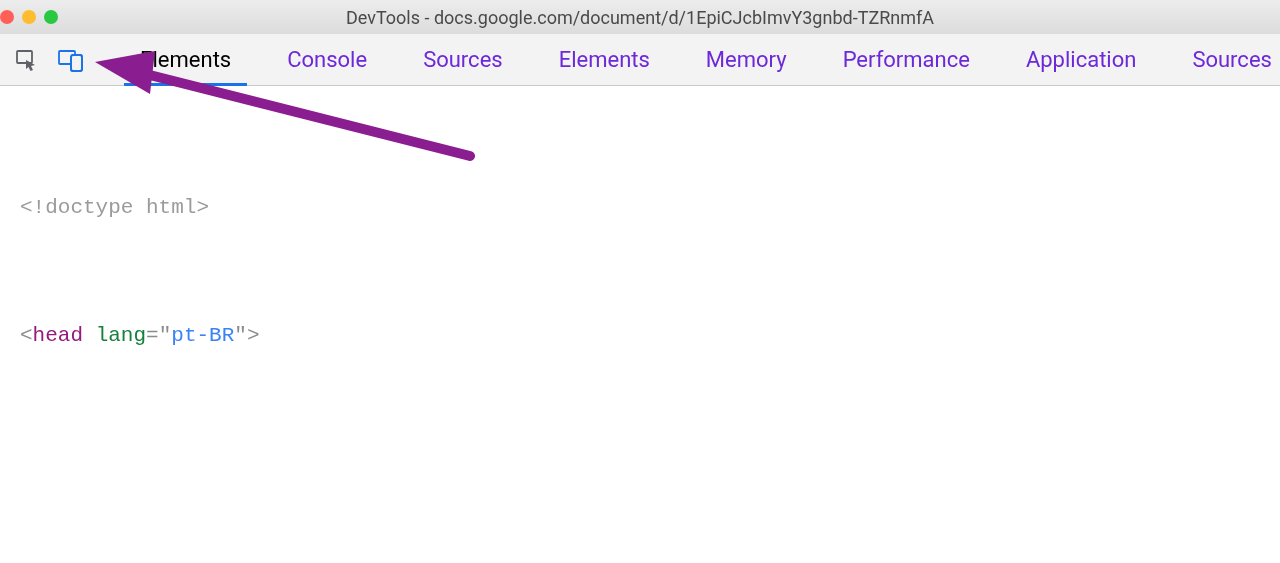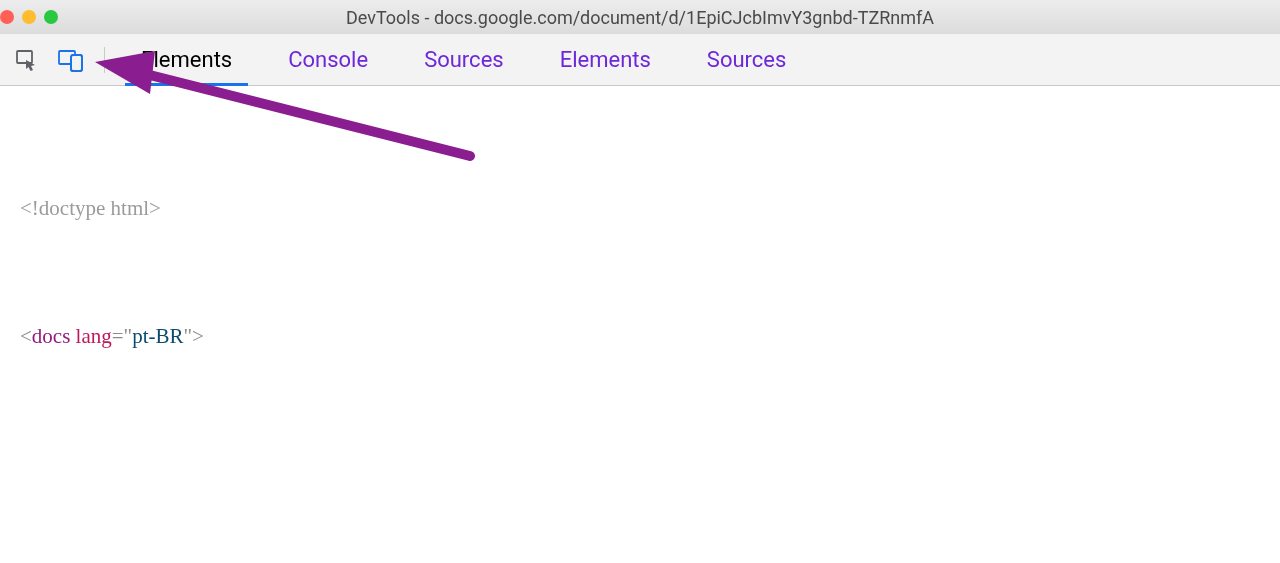--- a/index.html
+++ b/index.html
@@ -94,40 +94,39 @@
     font-family: Menlo, Consolas, "Courier New", monospace;
     font-size: 21px;
     line-height: 32px;
     color: #222;
     white-space: pre-wrap;
     word-break: break-word;
   }
   .row {
     display: block;
     position: relative;
-    font-family: Liberation Serif, serif;
   }
   .ind0 { padding-left: 12px; }
   .ind1 { padding-left: 30px; }
   
   .caret {
     display: inline-block;
     width: 14px;
     color: #6e6e6e;
     font-size: 14px;
     margin-left: -16px;
     vertical-align: middle;
   }
   
   
   .c-doctype { color: #9b9b9b; }
   .c-punct   { color: #8c8c8c; } 
   .c-tag     { color: #941a7b; } 
-  .c-attr    { color: #be185d; } 
-  .c-val     { color: #0c4a6e; } 
+  .c-attr    { color: #15803d; } 
+  .c-val     { color: #3b82f6; } 
   .c-ellip   { color: #888; }
   
   
   .arrow-overlay {
     position: absolute;
     top: 34px;
     left: 0;
     width: 500px;
     height: 140px;
     pointer-events: none;
@@ -171,35 +170,44 @@
   <div class="tab">
       <span>Console</span>
     </div>
   <div class="tab">
       <span>Sources</span>
     </div>
   <div class="tab">
       <span>Elements</span>
     </div>
   <div class="tab">
+      <span>Memory</span>
+    </div>
+  <div class="tab">
+      <span>Performance</span>
+    </div>
+  <div class="tab">
+      <span>Application</span>
+    </div>
+  <div class="tab">
       <span>Sources</span>
     </div>
 </div>
 
 <svg class="arrow-overlay" viewBox="0 0 500 140">
   <defs></defs>
   <line x1="470" y1="122" x2="130" y2="36" stroke="#8a1d8f" stroke-width="10" stroke-linecap="round"></line>
   <polygon points="95,28 155,17 150,60" fill="#8a1d8f"></polygon>
 </svg>
 
 <div class="dom-panel">
 
   <div class="row ind0"><span class="c-doctype">&lt;!doctype html&gt;</span></div>
 
-  <div class="row ind0"><span class="c-punct">&lt;</span><span class="c-tag">docs</span> <span class="c-attr">lang</span><span class="c-punct">="</span><span class="c-val">pt-BR</span><span class="c-punct">"&gt;</span></div>
+  <div class="row ind0"><span class="c-punct">&lt;</span><span class="c-tag">head</span> <span class="c-attr">lang</span><span class="c-punct">="</span><span class="c-val">pt-BR</span><span class="c-punct">"&gt;</span></div>
 
 
   
   
 
   
   
 
   
   

